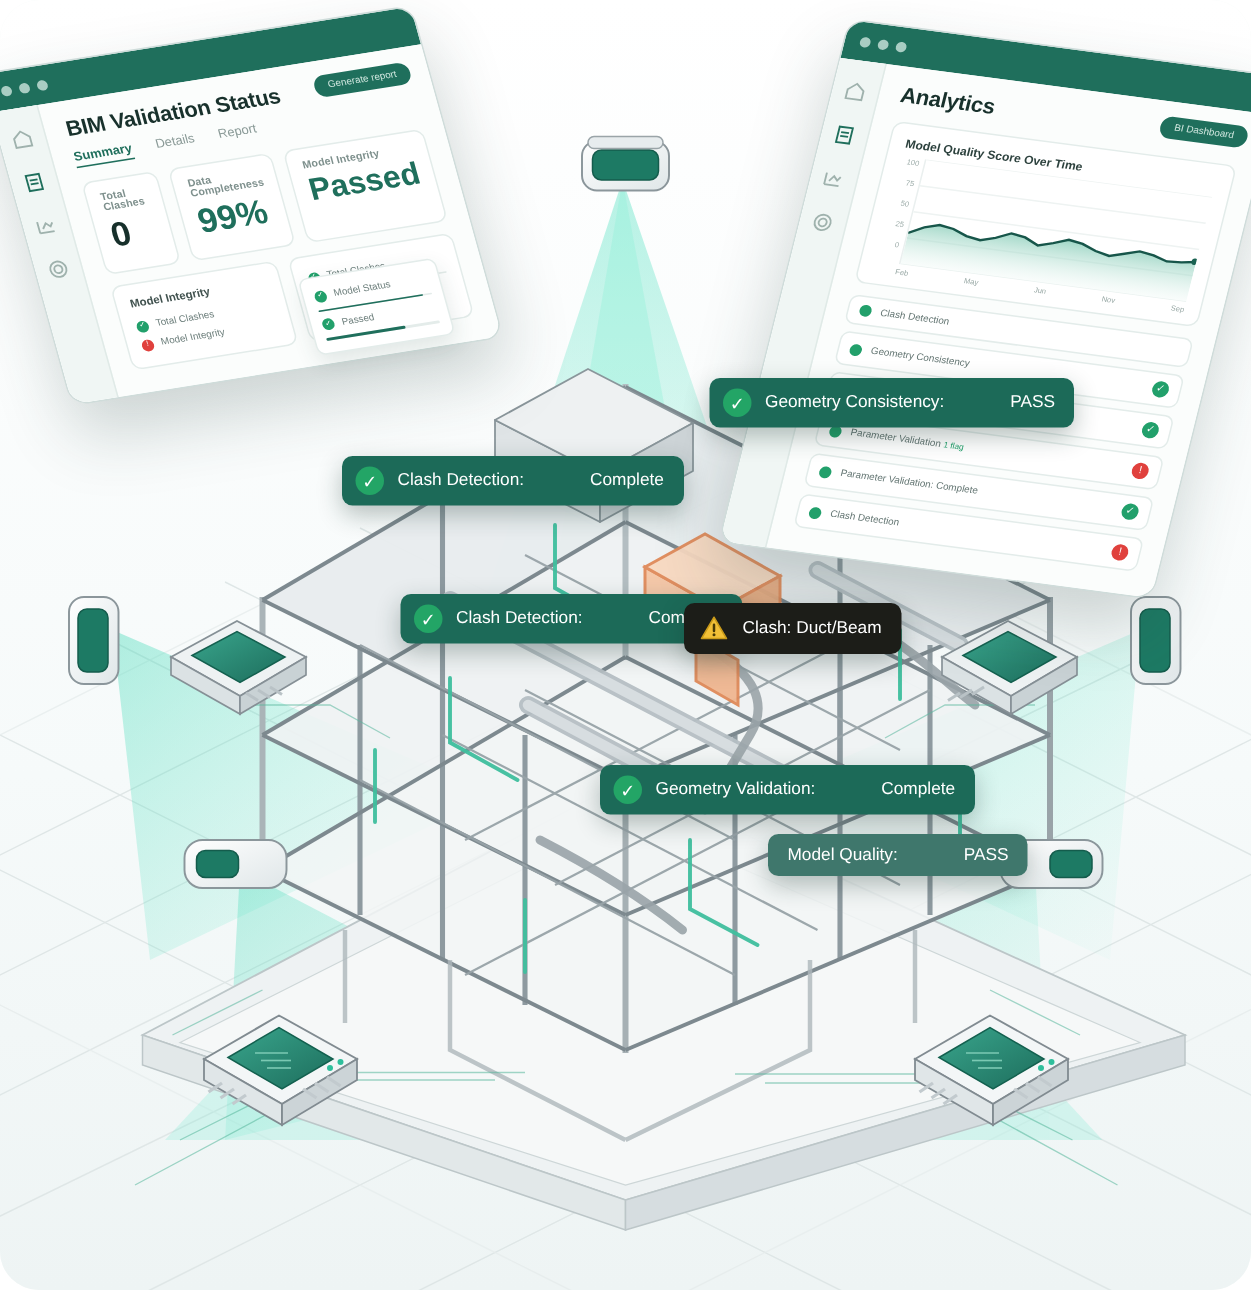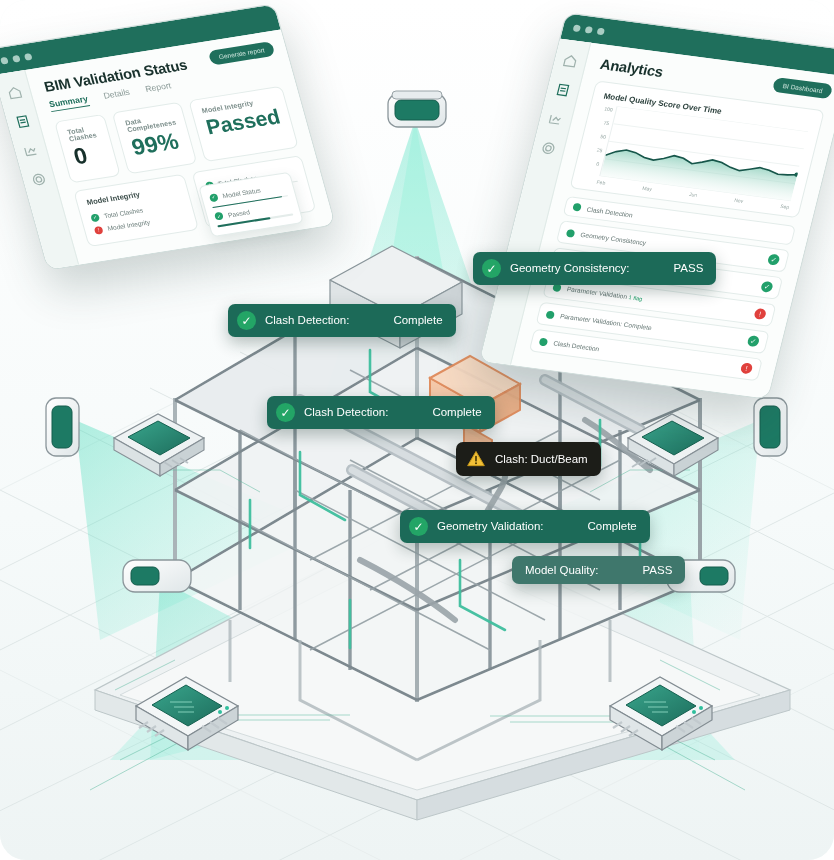--- a/index.html
+++ b/index.html
@@ -613,21 +613,21 @@
   </div>
 
   <div class="badge" style="left:267px;top:396px;">
     <span class="chk-ic">✓</span>
     <span class="txt">
       <span class="one">Clash Detection:</span>
       <span class="one">Complete</span>
     </span>
   </div>
 
-  <div class="badge dark" style="left:456px;top:402px;margin-top:40px;">
+  <div class="badge dark" style="left:456px;top:402px;">
     <svg class="warn-ic" viewBox="0 0 24 24">
       <path d="M12 3 L22 20 H2 Z" fill="#f2c037" stroke="#c99a19" stroke-width="1.2" stroke-linejoin="round"></path>
       <path d="M12 9 v5" stroke="#4a3a05" stroke-width="2" stroke-linecap="round"></path>
       <circle cx="12" cy="17" r="1.2" fill="#4a3a05"></circle>
     </svg>
     <span class="txt">
         <span class="one">Clash: Duct/Beam</span>
       </span>
   </div>
 

